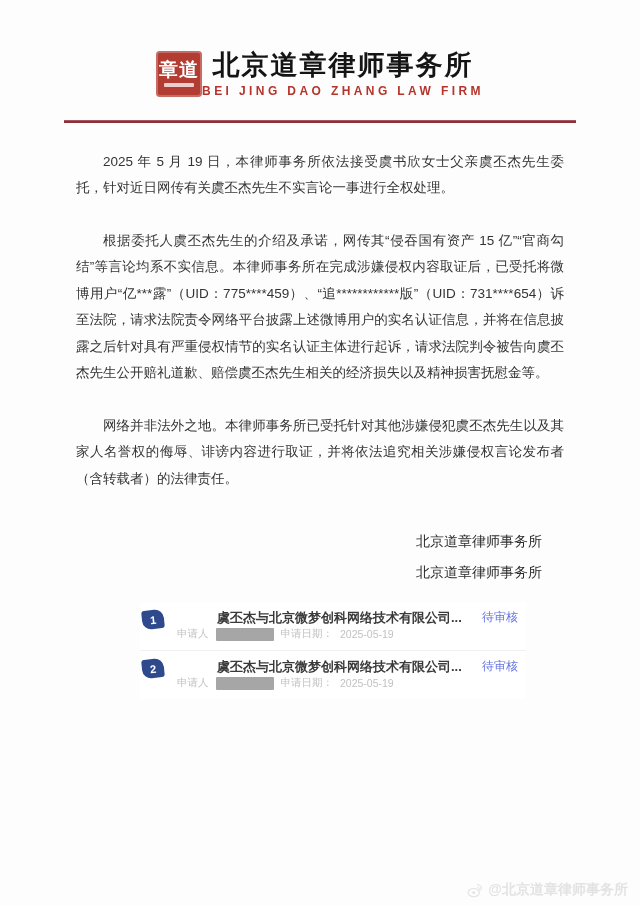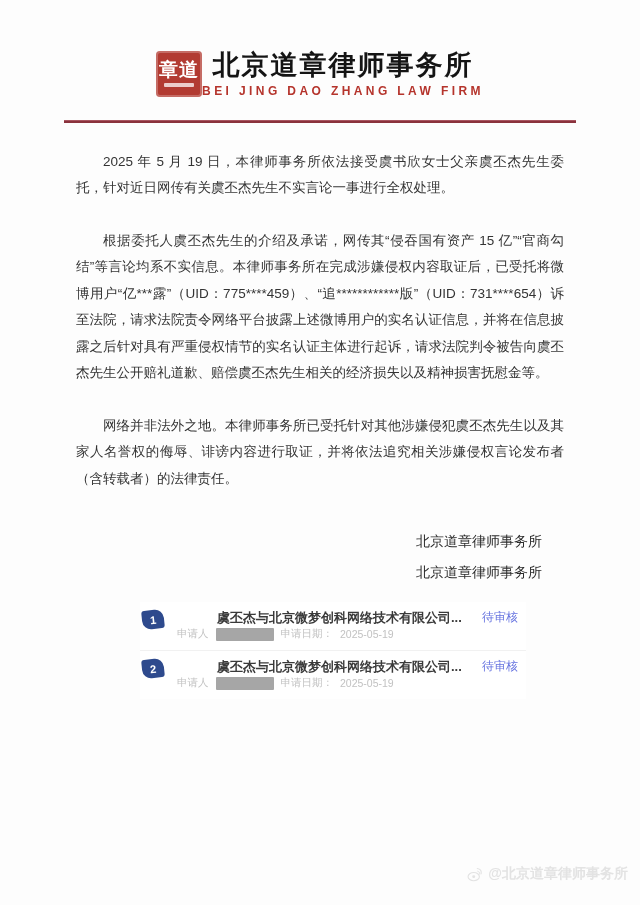--- a/index.html
+++ b/index.html
@@ -174,21 +174,21 @@
     margin-top: 20px;
     text-align: center;
     font-size: 11px;
     letter-spacing: 1px;
     color: #4a4a4a;
   }
 
   .watermark {
     position: absolute;
     right: 12px;
-    bottom: 22px;
+    bottom: 6px;
     display: flex;
     align-items: center;
     gap: 4px;
     font-size: 14px;
     font-weight: 700;
     color: #e3e3e3;
     user-select: none;
   }
 </style>
 </head>

